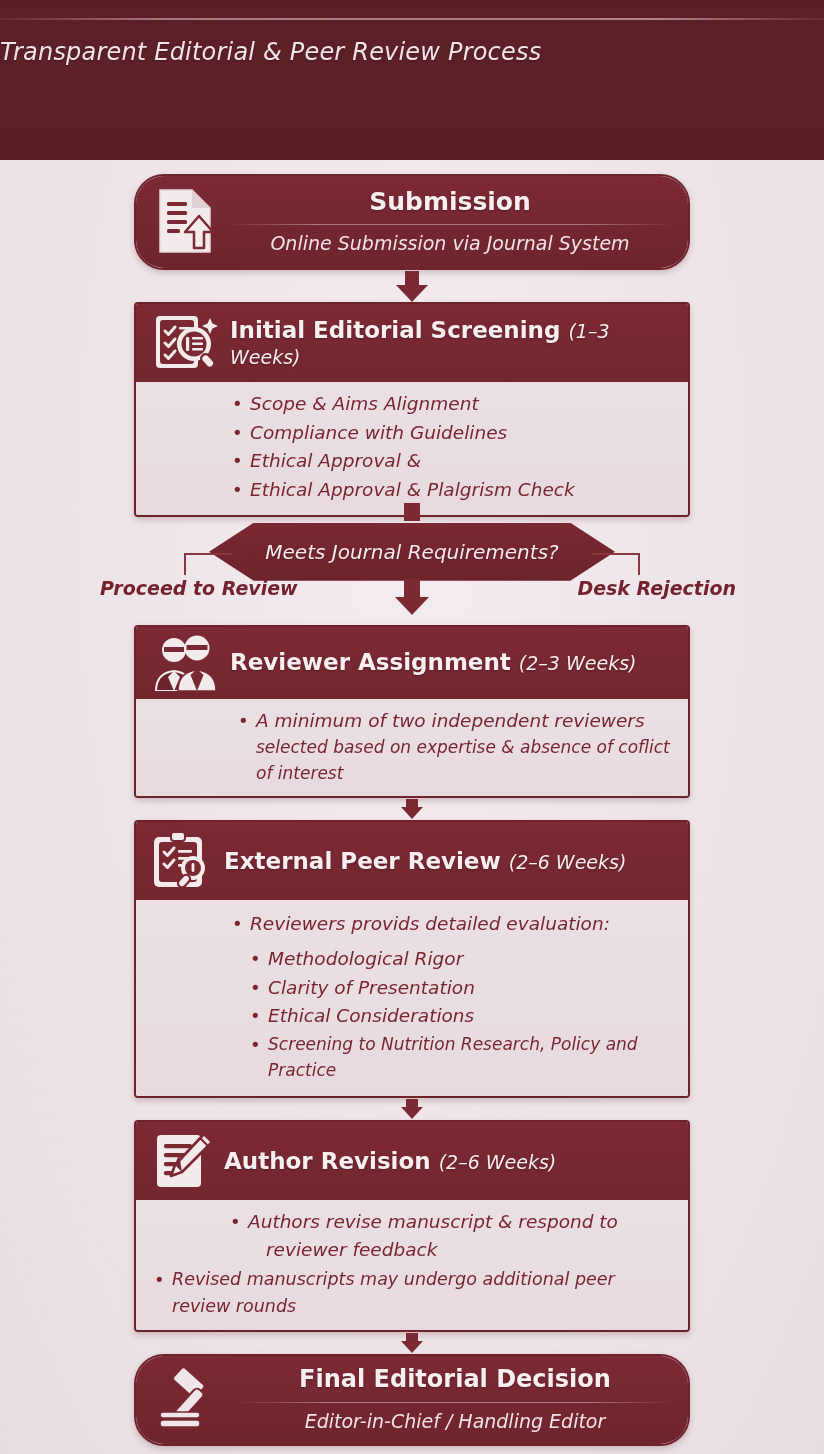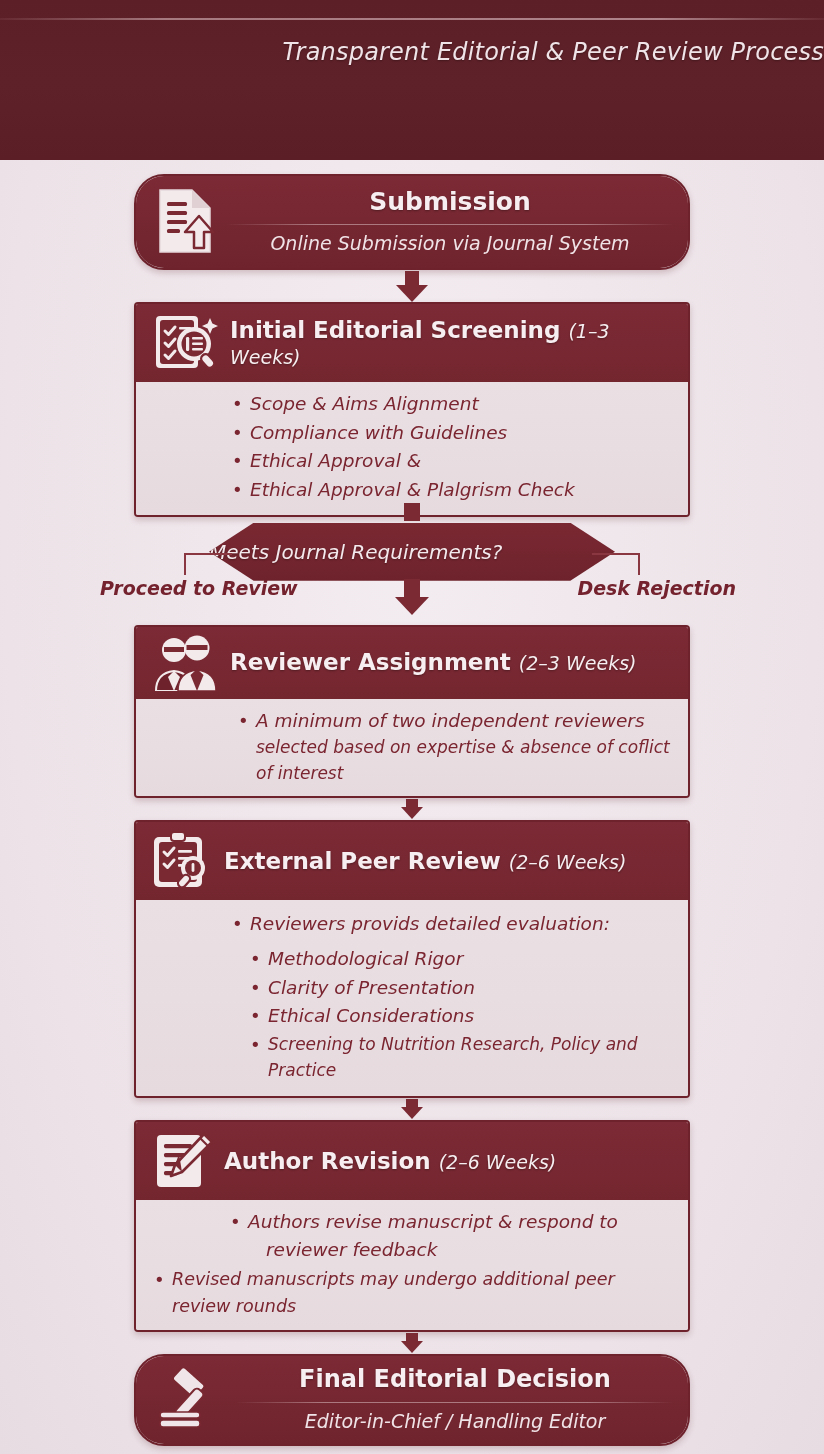--- a/index.html
+++ b/index.html
@@ -45,21 +45,21 @@
     text-shadow: 0 2px 3px rgba(0,0,0,.35);
     font-family: "DejaVu Sans", sans-serif;
   }
   .header-rule {
     width: 824px;
     height: 2px;
     background: linear-gradient(90deg, rgba(255,230,235,.05) 0%, rgba(255,230,235,.45) 20%, rgba(255,230,235,.5) 80%, rgba(255,230,235,.05) 100%);
     margin-top: 4px;
   }
   .header-sub {
-    text-align: right;
+    text-align: left;
     color: #f0e4e8;
     font-size: 24px;
     font-style: italic;
     margin-top: 18px;
     letter-spacing: .2px;
     text-shadow: 0 1px 2px rgba(0,0,0,.3);
   }
 
   
   .card {
@@ -163,20 +163,21 @@
     position: absolute;
     left: 50%;
     transform: translateX(-50%);
     top: 6px;
     width: 406px;
     height: 58px;
     background: linear-gradient(180deg, #7a2832 0%, #6e232c 100%);
     clip-path: polygon(11% 0%, 89% 0%, 100% 50%, 89% 100%, 11% 100%, 0% 50%);
     display: flex;
     align-items: center;
+    justify-content: center;
   }
   .hex span {
     color: #f4eaed;
     font-size: 20px;
     font-style: italic;
     text-shadow: 0 1px 2px rgba(0,0,0,.3);
   }
   .branch {
     position: absolute;
     border-top: 2px solid #7c2b35;

